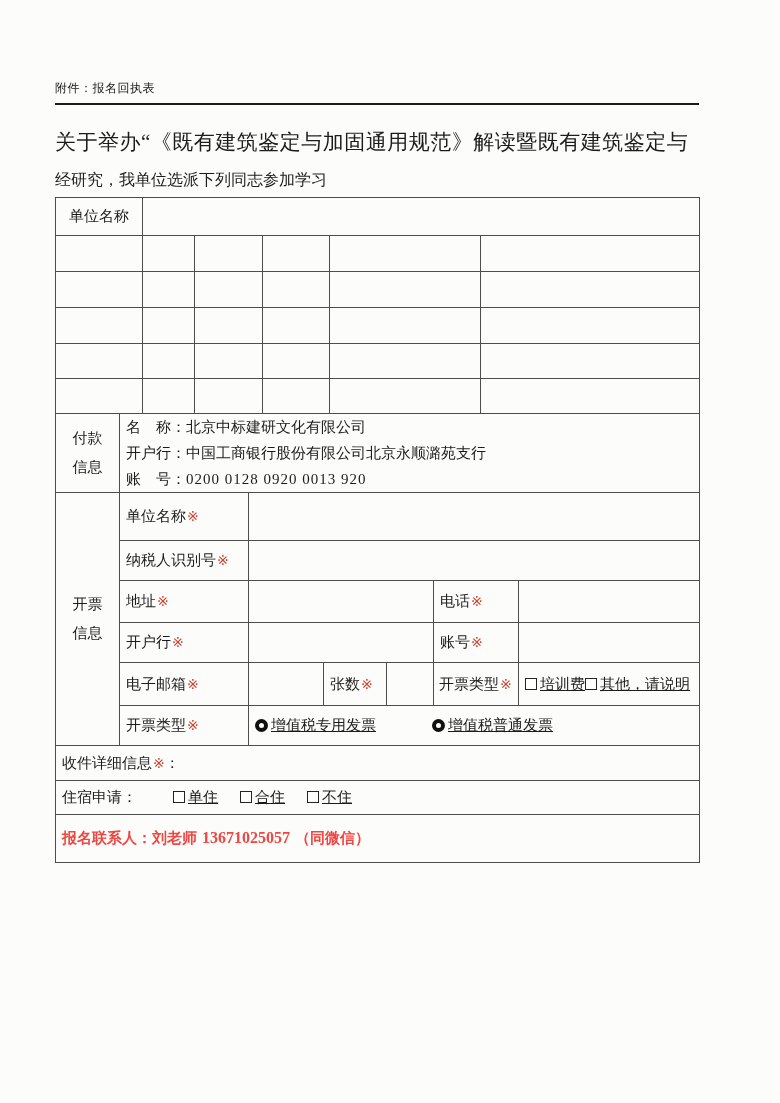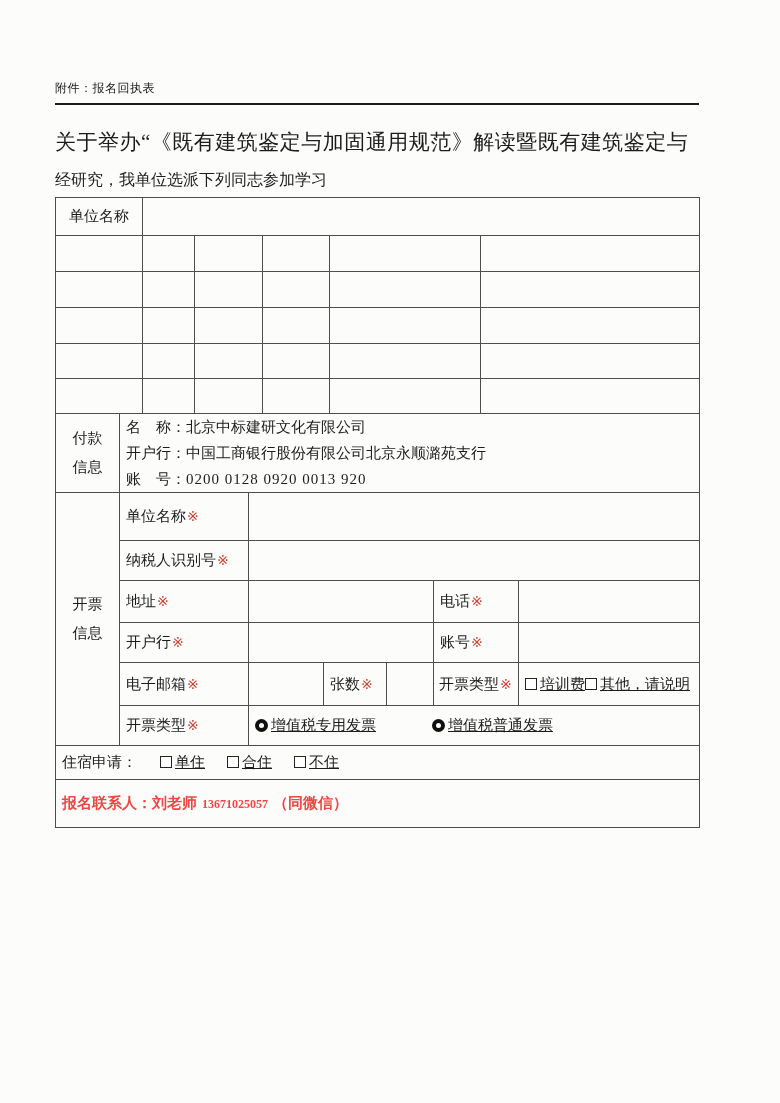--- a/index.html
+++ b/index.html
@@ -71,28 +71,28 @@
   .invoice-options .opt2 { margin-left:56px; }
   .item-opts { font-size:13.5px; padding-left:4px; }
   .item-opts .opt2 { }
 
   
   .recipient-cell { padding-left:4px; font-size:15px; }
   .lodging-cell {
     padding-left:4px; font-size:15px;
     font-family:"Liberation Serif","DejaVu Serif",serif;
   }
-  .lodging-cell .opt { margin-left:23px; }
+  .lodging-cell .opt { margin-left:36px; }
   .contact-cell {
     padding-left:4px;
     color:#ee4742; font-weight:bold; font-size:17px;
   }
   .contact-phone {
     font-family:"Liberation Serif","DejaVu Serif",serif;
-    font-size:12px; margin:0 5px; font-weight:bold;
+    font-size:16px; margin:0 5px; font-weight:bold;
   }
 </style>
 </head>
 <body>
 
 <div class="page">
   <div class="content">
 
     <div class="att-header">
       <span>附件：报名回执表</span>
@@ -272,20 +272,25 @@
         </td>
       </tr>
     </tbody>
       </table>
 
     <table class="tbl">
       <colgroup>
           <col style="width:644px">
         </colgroup>
       <tbody>
+          <tr style="height:35px">
+        <td class="recipient-cell">
+          <span>收件详细信息</span><span class="req">※</span><span>：</span>
+        </td>
+      </tr>
       <tr style="height:34px">
         <td class="lodging-cell">
           <span>住宿申请：</span><span class="opt"><span class="cb"></span><span>单住</span></span><span class="opt" style="margin-left:22px"><span class="cb"></span><span>合住</span></span><span class="opt" style="margin-left:22px"><span class="cb"></span><span>不住</span></span>
         </td>
       </tr>
       <tr style="height:48px">
         <td class="contact-cell">
           <span>报名联系人：刘老师</span><span class="contact-phone">13671025057</span><span>（同微信）</span>
         </td>
       </tr>

